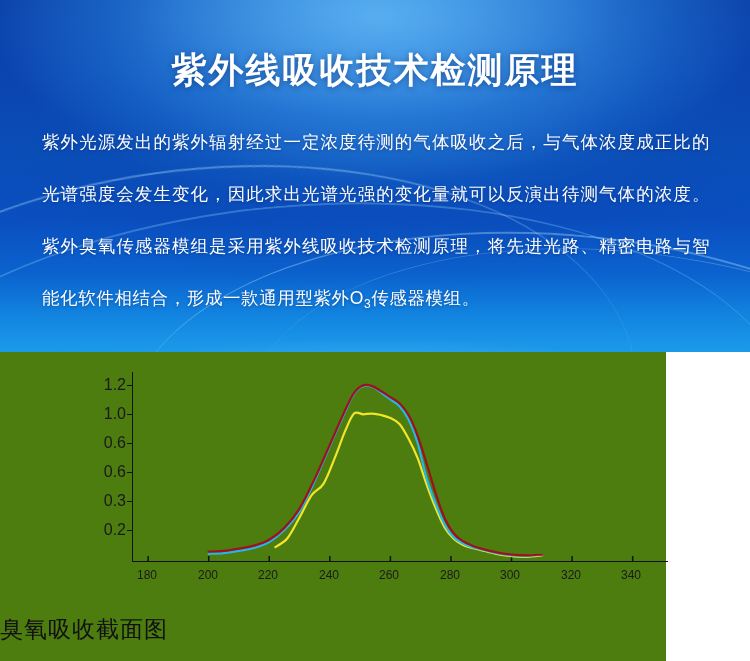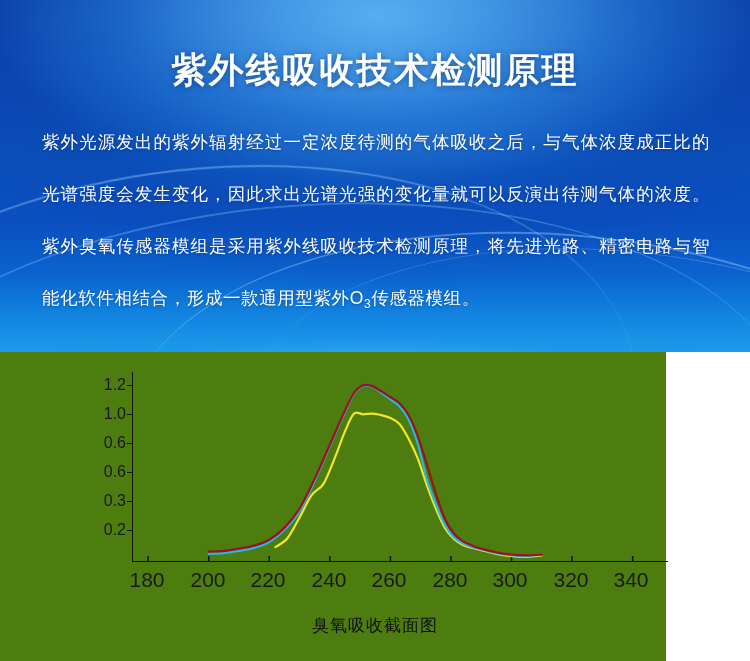--- a/index.html
+++ b/index.html
@@ -154,30 +154,29 @@
   }
   .x-labels {
     position: absolute;
     left: 44px; top: 196px;
     width: 536px; height: 28px;
   }
   .x-labels span {
     position: absolute;
     top: 0;
     transform: translateX(-50%);
-    font-size: 21px;
+    font-size: 12px;
     color: #1a1a1a;
     white-space: nowrap;
   }
   .chart-caption {
     position: absolute;
     left: 0; top: 262px;
     width: 750px;
-    text-align: center;
-    font-size: 17px;
+    font-size: 23px;
     color: #111;
     letter-spacing: 1px;
   }
 </style>
 </head>
 <body>
 
 <div id="page">
 
   <section class="hero">

